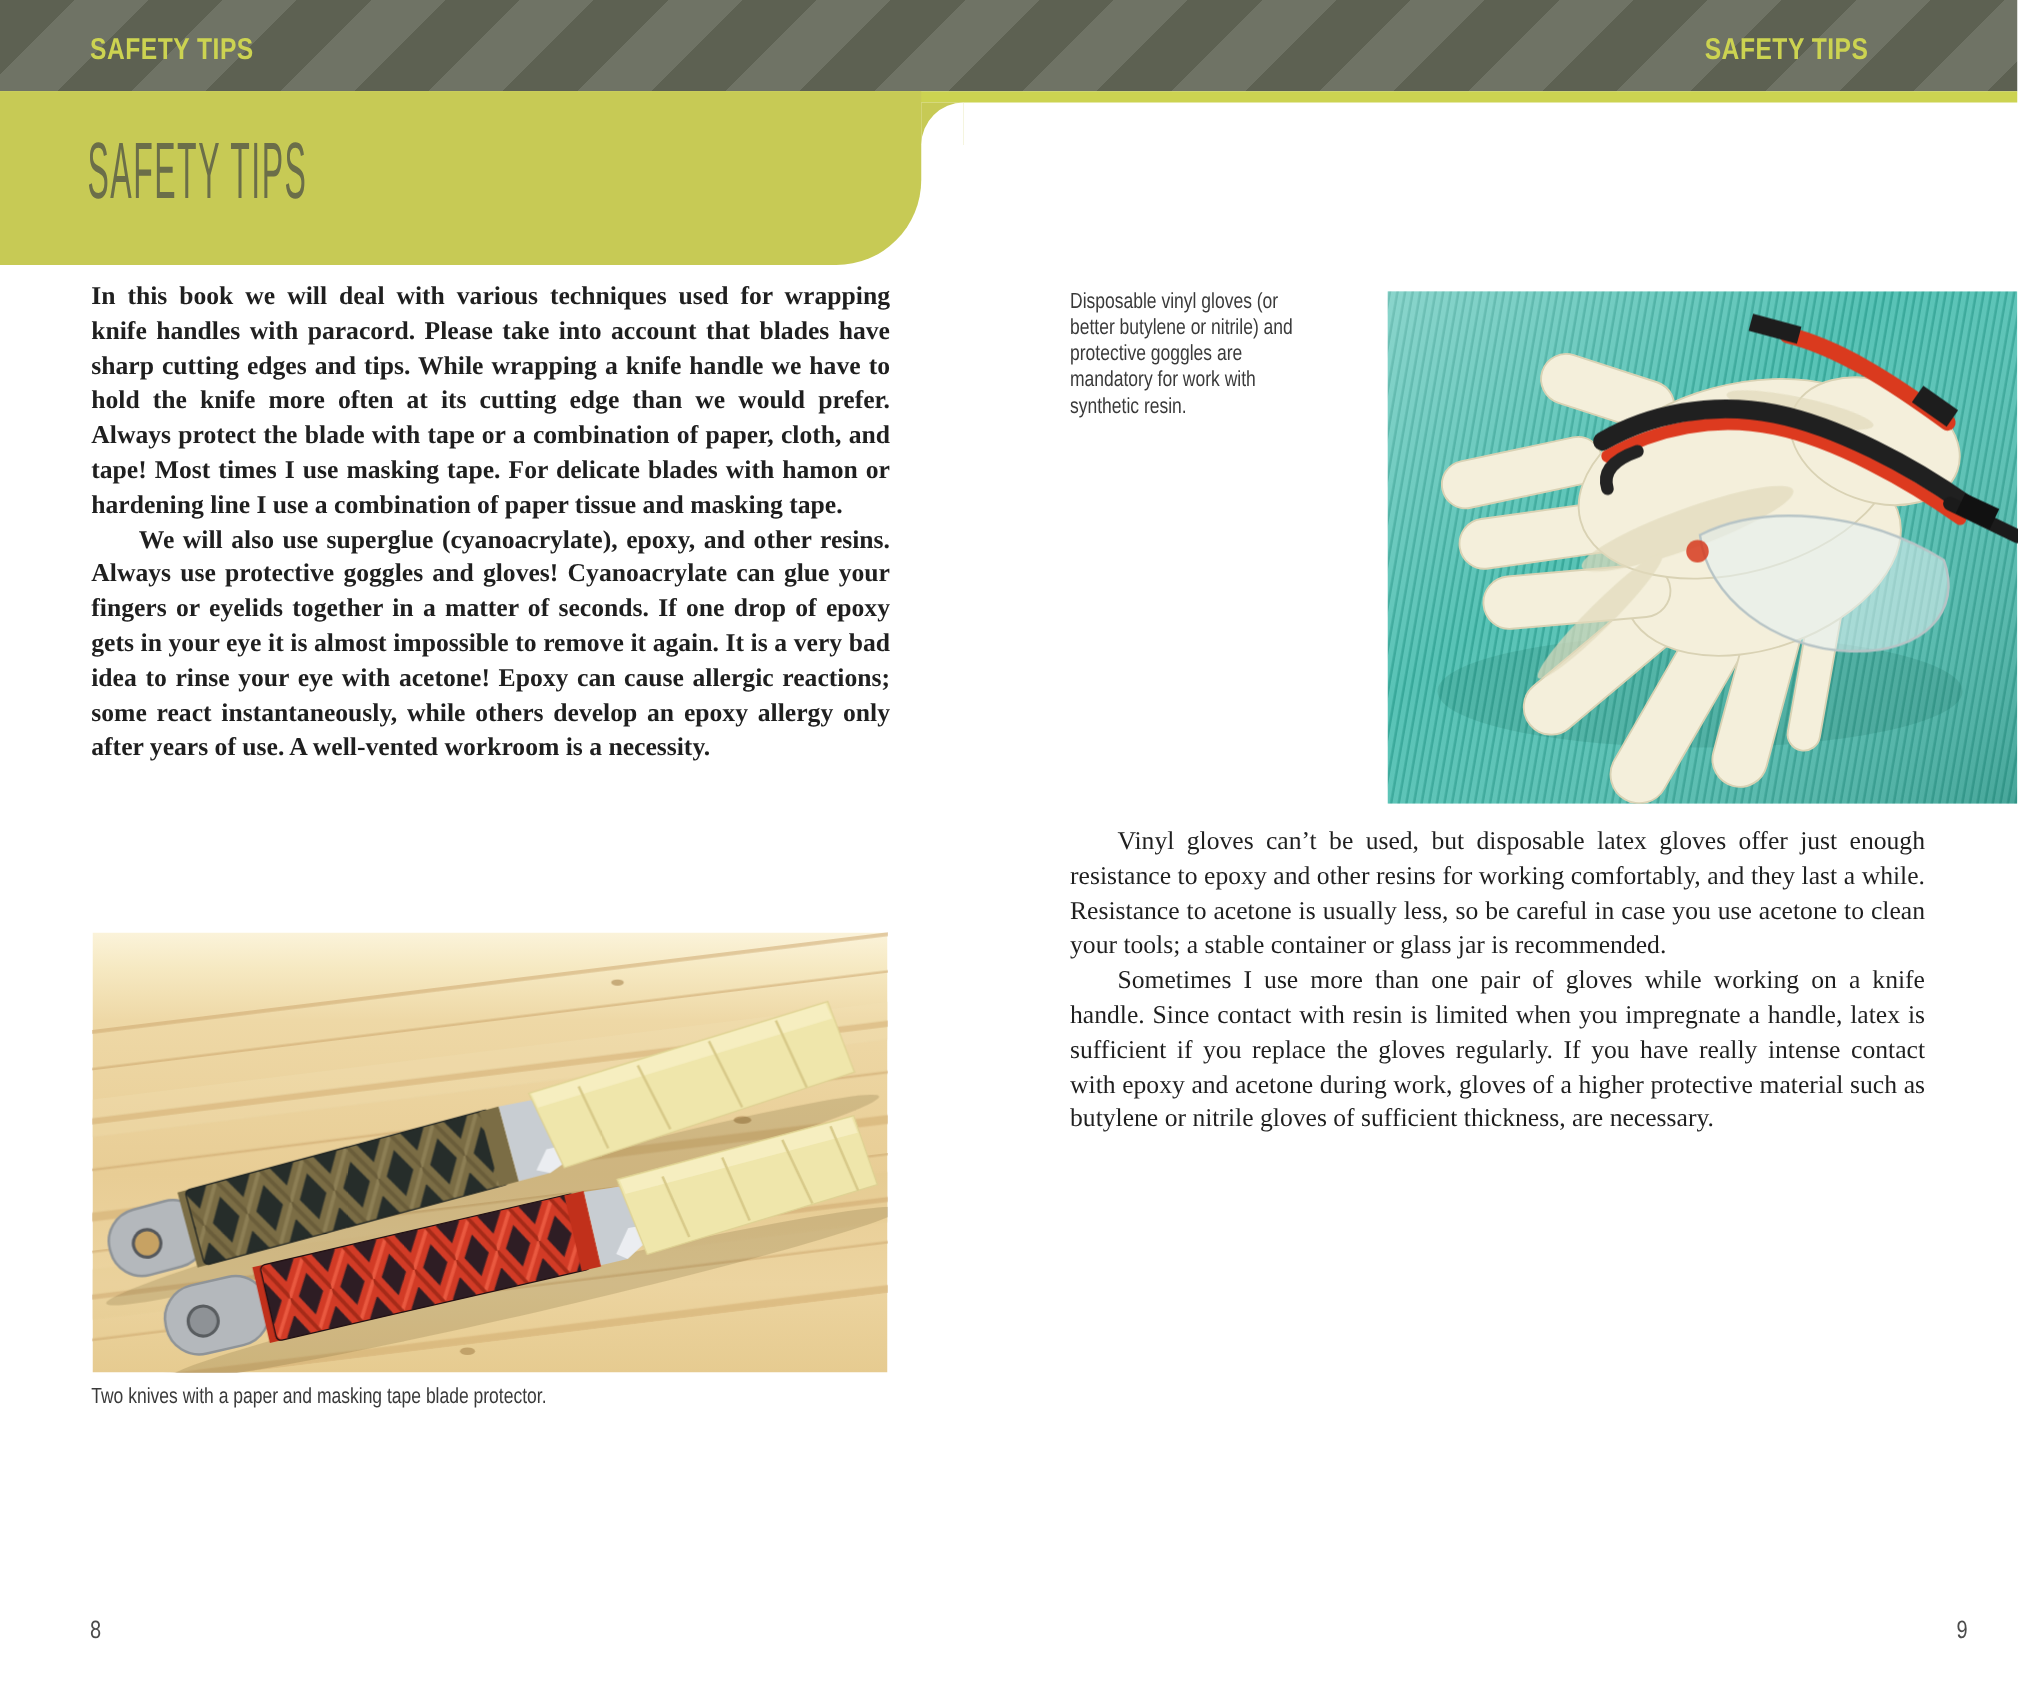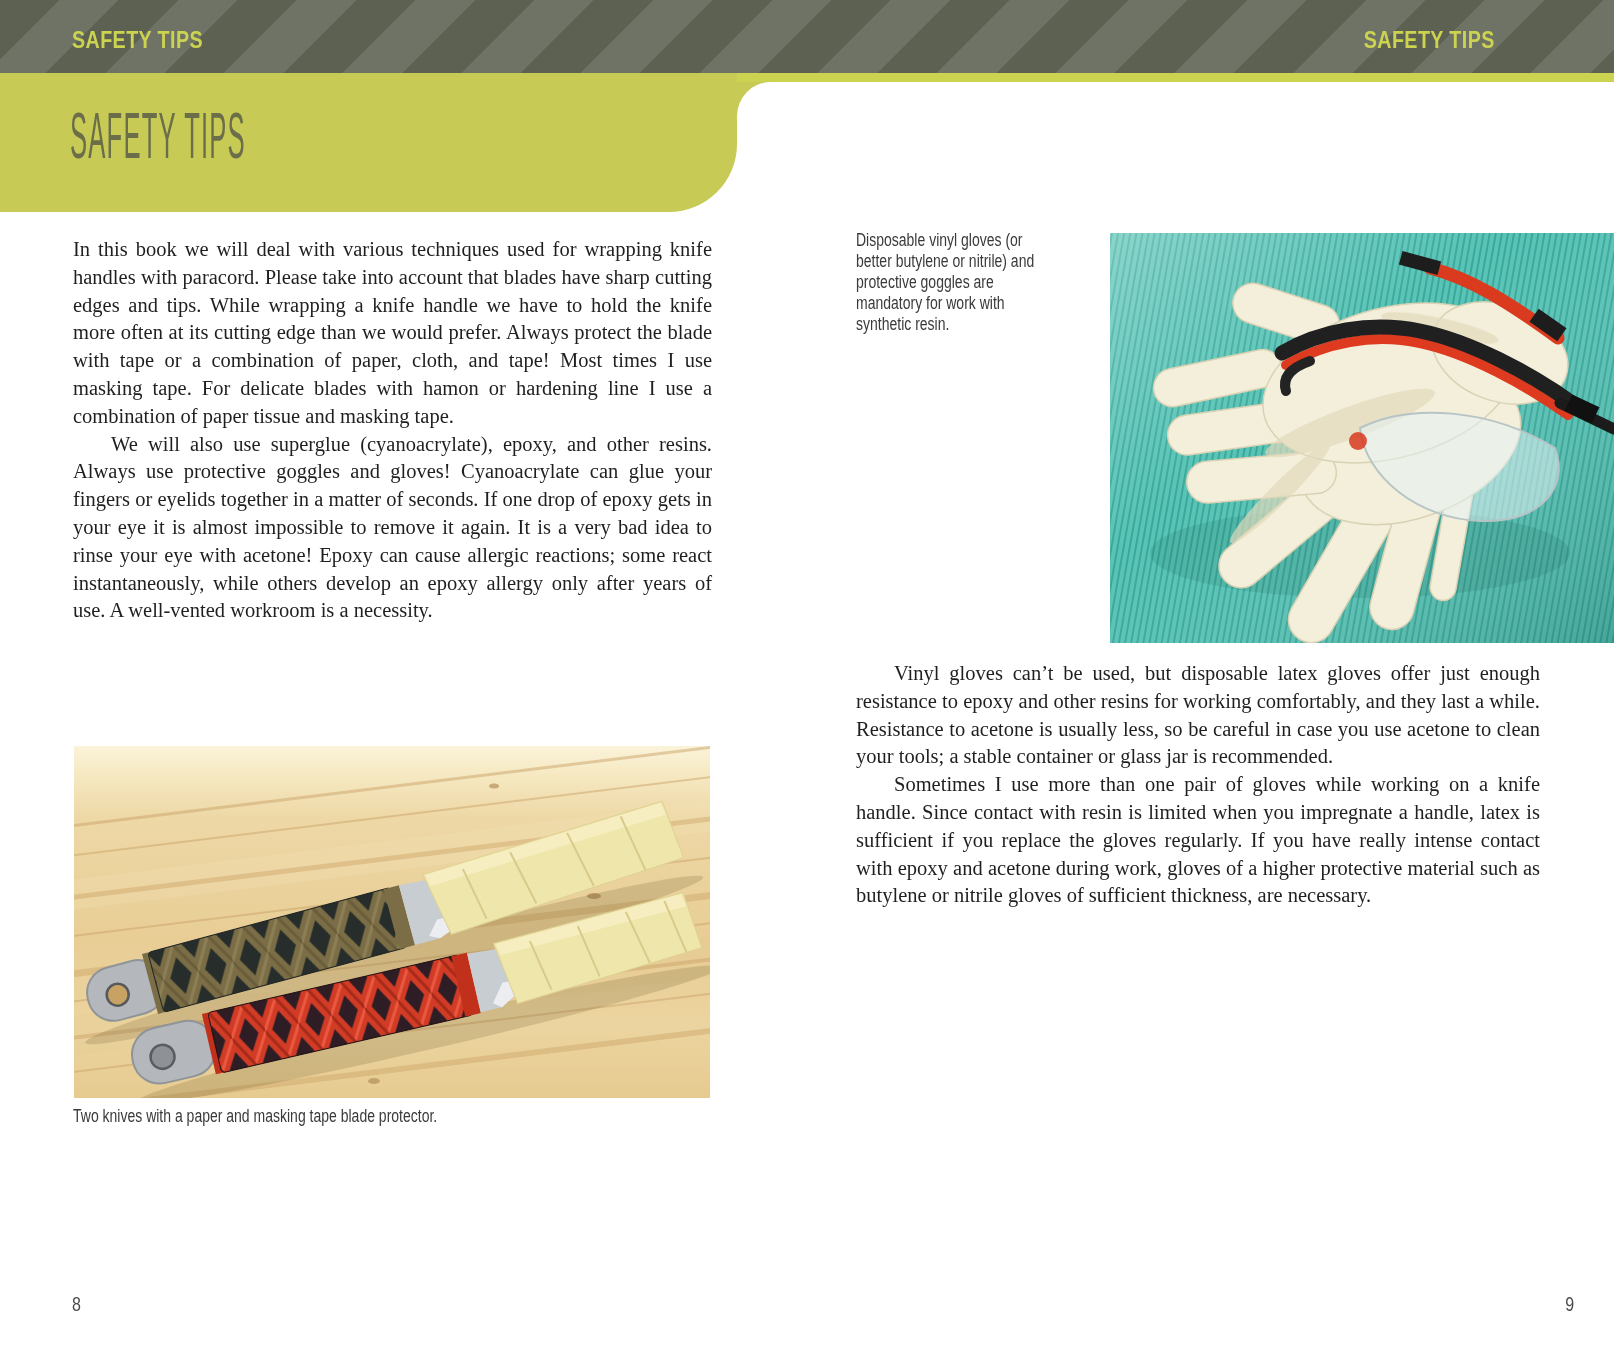--- a/index.html
+++ b/index.html
@@ -28,21 +28,21 @@
   .big-title{position:absolute;left:70px;top:104px;margin:0;white-space:nowrap;
     font-family:"Liberation Sans", sans-serif;font-weight:400;font-size:64px;
     line-height:64px;color:var(--title_ink,#6b6e49);letter-spacing:3px;
     transform:scale(.4,1);transform-origin:left top;}
 
   
   .bodycol{position:absolute;font-size:20.5px;line-height:27.8px;
     color:var(--body_ink,#1f1f1f);text-align:justify;}
   .bodycol p{margin:0;}
   .bodycol p.indented{text-indent:38px;}
-  .col-left{left:73px;top:236px;width:639px;}
+  .col-left{left:73px;top:224px;width:639px;font-weight:bold;}
   .col-right{left:856px;top:660px;width:684px;}
 
   
   .caption{position:absolute;font-family:"Liberation Sans", sans-serif;
     font-size:17.5px;line-height:21px;color:var(--caption_ink,#3a3a3a);
     transform:scaleX(.8);transform-origin:left top;}
   .cap-left{left:73px;top:1106px;width:600px;white-space:nowrap;}
   .cap-right{left:856px;top:230px;width:252px;}
   .folio{position:absolute;bottom:34px;font-family:"Liberation Sans", sans-serif;
     font-size:20px;color:var(--folio_ink,#4b4b4b);transform:scaleX(.8);}

